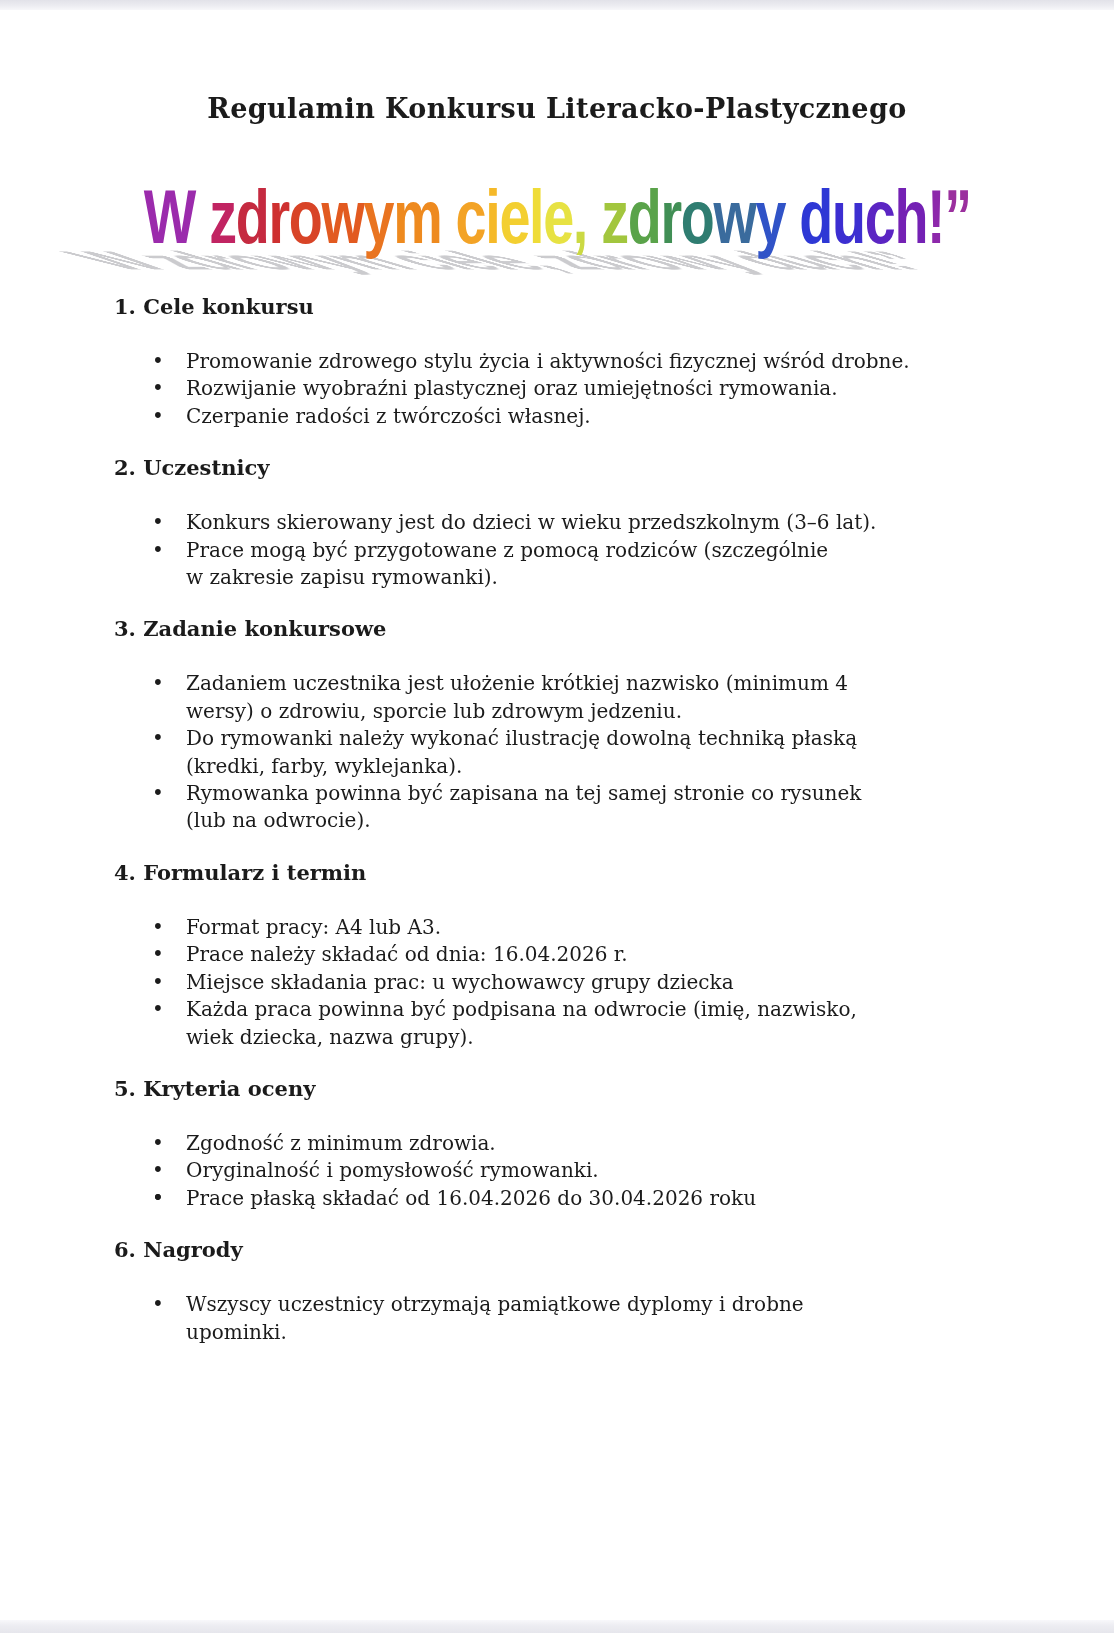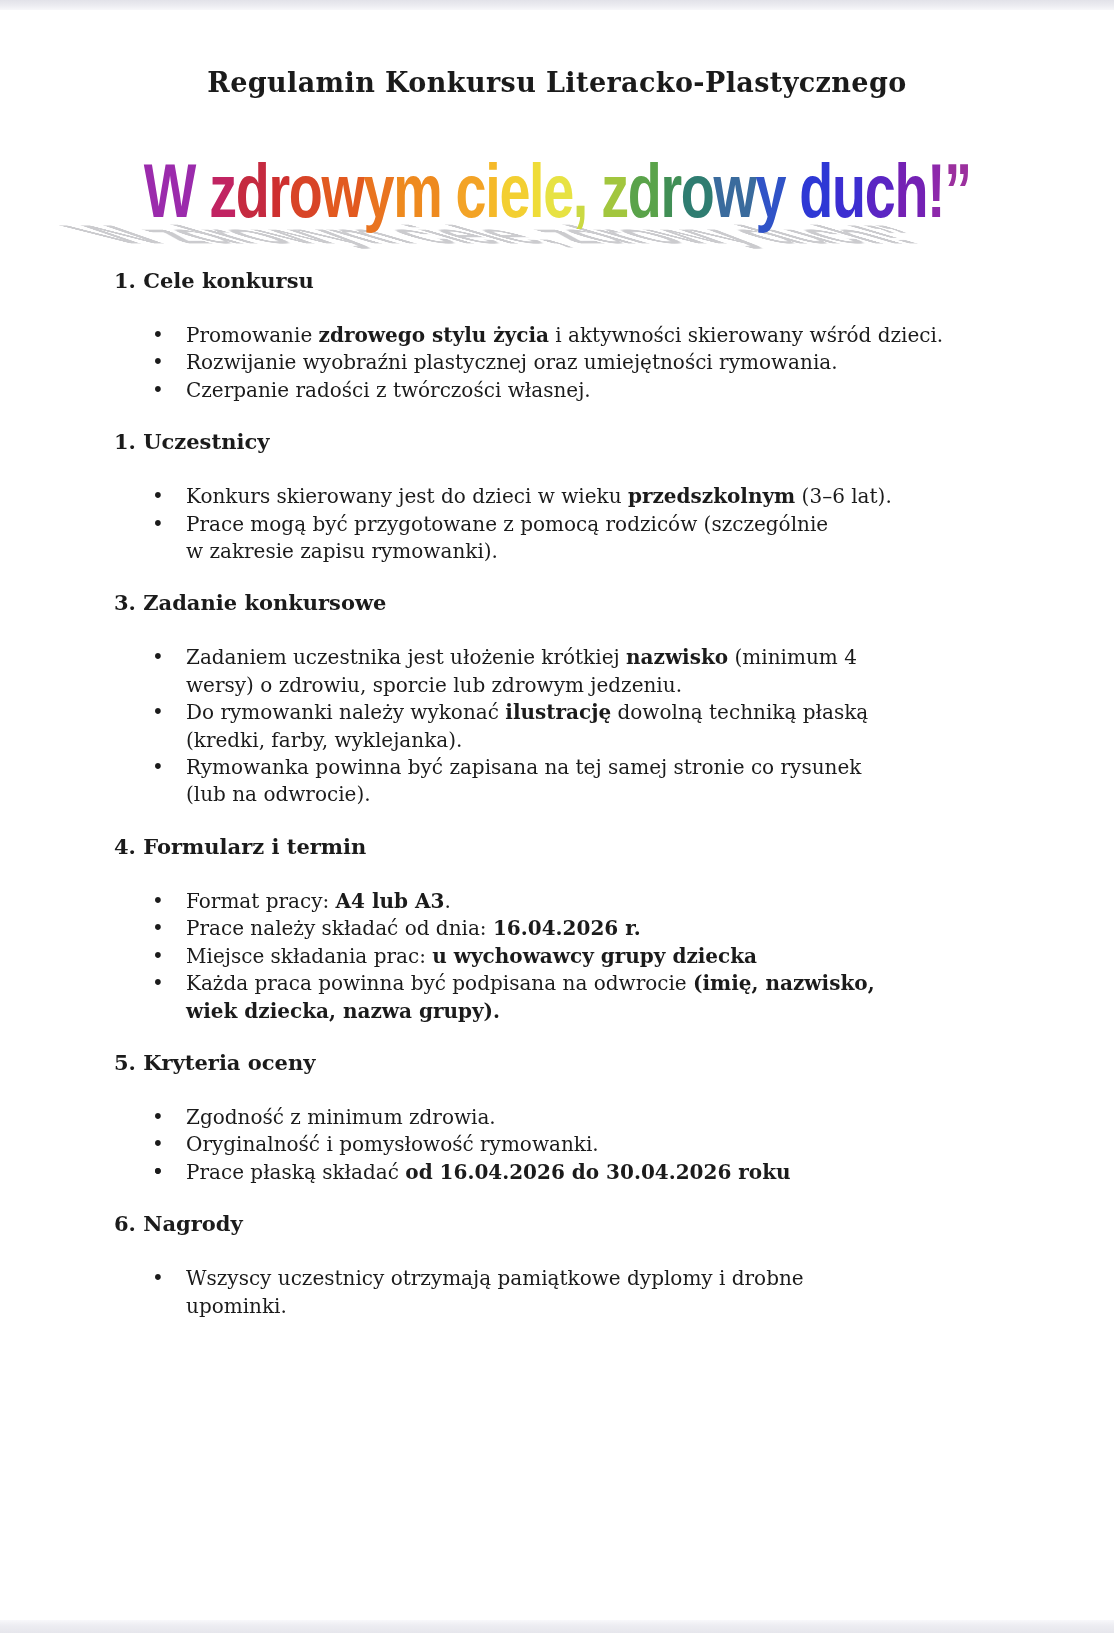--- a/index.html
+++ b/index.html
@@ -22,21 +22,21 @@
     position: absolute; bottom: 0; left: 0; right: 0; height: 13px;
     background: linear-gradient(0deg, #e6e6ec 0%, #ededf2 60%, #f8f8fb 100%);
   }
 
   .doc {
     position: absolute;
     top: 10px; left: 0; right: 0;
   }
 
   .doc-title {
-    margin: 55px 0 0 0;
+    margin: 81px 0 0 0;
     text-align: center;
     font-size: 27px;
     line-height: 36px;
     font-weight: bold;
     letter-spacing: 0.4px;
   }
 
   
   .wordart {
     margin-top: 39px;
@@ -101,21 +101,21 @@
     font-size: 20px;
     line-height: 27.4px;
     white-space: pre-wrap;
   }
   ul.blist li .dot {
     position: absolute;
     left: 38px;
     top: 0;
     white-space: normal;
   }
-  ul.blist li b { font-weight: bold; }
+  ul.blist li b { font-weight: normal; }
 </style>
 </head>
 <body>
 
 <div class="scan-edge-top"></div>
 
 <div class="doc">
 
   <div class="doc-title">Regulamin Konkursu Literacko-Plastycznego</div>
 
@@ -124,28 +124,28 @@
       <div class="wa-shadow" aria-hidden="true">W zdrowym ciele, zdrowy duch!”</div>
       <div class="wa-main"><span style="color: rgb(155, 43, 172);">W</span><span> </span><span style="color: rgb(193, 36, 98);">z</span><span style="color: rgb(197, 42, 64);">d</span><span style="color: rgb(206, 48, 48);">r</span><span style="color: rgb(216, 68, 39);">o</span><span style="color: rgb(226, 90, 32);">w</span><span style="color: rgb(233, 116, 32);">y</span><span style="color: rgb(238, 138, 31);">m</span><span> </span><span style="color: rgb(243, 163, 38);">c</span><span style="color: rgb(245, 185, 41);">i</span><span style="color: rgb(243, 207, 49);">e</span><span style="color: rgb(239, 220, 56);">l</span><span style="color: rgb(231, 226, 67);">e</span><span style="color: rgb(203, 217, 67);">,</span><span> </span><span style="color: rgb(162, 198, 62);">z</span><span style="color: rgb(90, 163, 74);">d</span><span style="color: rgb(65, 143, 85);">r</span><span style="color: rgb(47, 125, 113);">o</span><span style="color: rgb(58, 107, 157);">w</span><span style="color: rgb(48, 83, 199);">y</span><span> </span><span style="color: rgb(46, 56, 213);">d</span><span style="color: rgb(60, 46, 209);">u</span><span style="color: rgb(91, 37, 195);">c</span><span style="color: rgb(116, 33, 180);">h</span><span style="color: rgb(141, 40, 171);">!</span><span style="color: rgb(155, 48, 158);">”</span></div>
     </div>
   </div>
 
   <div class="content">
 
     <div class="section">
       <div class="sec-h">1. Cele konkursu</div>
       <ul class="blist">
-        <li><span class="dot">•</span><span>Promowanie </span><b>zdrowego stylu życia</b><span> i aktywności skierowany wśród dzieci.</span></li>
+        <li><span class="dot">•</span><span>Promowanie </span><b>zdrowego stylu życia</b><span> i aktywności fizycznej wśród drobne.</span></li>
         <li><span class="dot">•</span><span>Rozwijanie wyobraźni plastycznej oraz umiejętności rymowania.</span><b></b><span></span></li>
         <li><span class="dot">•</span><span>Czerpanie radości z twórczości własnej.</span><b></b><span></span></li>
       </ul>
     </div>
 
     <div class="section">
-      <div class="sec-h">1. Uczestnicy</div>
+      <div class="sec-h">2. Uczestnicy</div>
       <ul class="blist">
         <li><span class="dot">•</span><span>Konkurs skierowany jest do dzieci w wieku </span><b>przedszkolnym</b><span> (3–6 lat).</span></li>
         <li><span class="dot">•</span><span>Prace mogą być przygotowane z pomocą rodziców (szczególnie
 w zakresie zapisu rymowanki).</span><b></b><span></span></li>
       </ul>
     </div>
 
     <div class="section">
       <div class="sec-h">3. Zadanie konkursowe</div>
       <ul class="blist">

